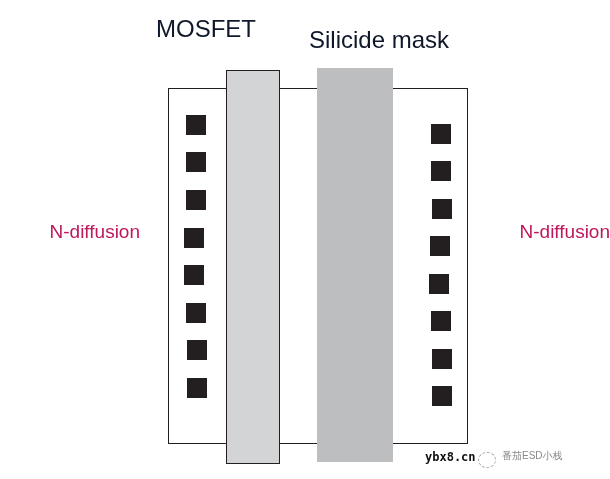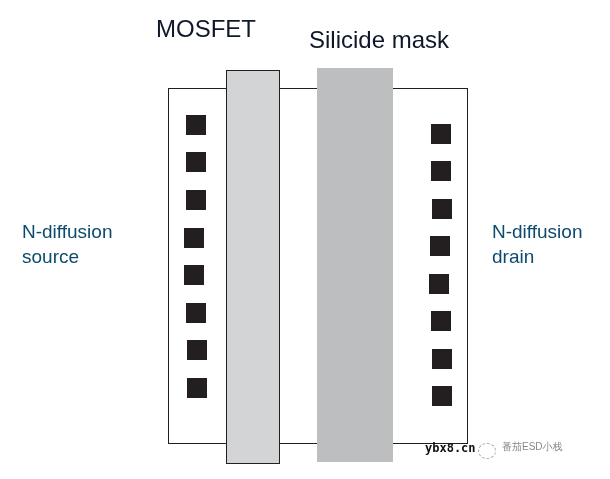--- a/index.html
+++ b/index.html
@@ -1,44 +1,42 @@
 <!DOCTYPE html>
 <html><head>
 <meta charset="utf-8">
 <style>
   html, body { margin:0; padding:0; background:#ffffff; }
   body { width:610px; height:479px; position:relative; overflow:hidden;
          font-family:"Liberation Sans", "DejaVu Sans", sans-serif; color:#231f20; }
   .label { position:absolute; font-size:24px; line-height:24px; color:#0f172a; white-space:nowrap; }
-  .side-label { position:absolute; font-size:19px; line-height:25px; text-align:left; color:#0c4a6e; }
+  .side-label { position:absolute; font-size:19px; line-height:25px; text-align:right; color:#be185d; }
   .outer-box { position:absolute; left:168px; top:88px; width:298px; height:354px;
                border:1.5px solid #231f20; background:#ffffff; box-sizing:content-box; }
   .mosfet { position:absolute; left:226px; top:70px; width:52px; height:392px;
             background:#d3d4d6; border:1.5px solid #231f20; }
   .silicide { position:absolute; left:317px; top:68px; width:76px; height:394px;
               background:#bdbebf; }
   .contact { position:absolute; width:20px; height:20px; background:#231f20; }
-  .wm { position:absolute; font-size:13px; white-space:nowrap; }
+  .wm { position:absolute; font-size:13px; white-space:nowrap;margin-top:9px; }
   .wm-site { left:425px; top:441px; font-family:"DejaVu Sans Mono", monospace; color:#111; font-weight:bold; font-size:12px; }
   .wm-logo { left:478px; top:443px; width:16px; height:14px; border:1px dashed #aaa; border-radius:50%; }
   .wm-name { left:502px; top:440px; color:#888; font-size:10px; }
 </style>
 </head>
 <body>
 
 <div class="label" style="left:156px; top:17px;">MOSFET</div>
 <div class="label" style="left:309px; top:28px;">Silicide mask</div>
 
 <div class="side-label" style="left:22px; top:219px; width:118px;">
   <div>N-diffusion</div>
-  <div>source</div>
 </div>
 <div class="side-label" style="left:492px; top:219px; width:118px;">
   <div>N-diffusion</div>
-  <div>drain</div>
 </div>
 
 <div class="outer-box"></div>
 
 <div class="mosfet"></div>
 
 <div class="silicide"></div>
 
 <div>
   <div class="contact" style="left:186px; top:115px;"></div>

